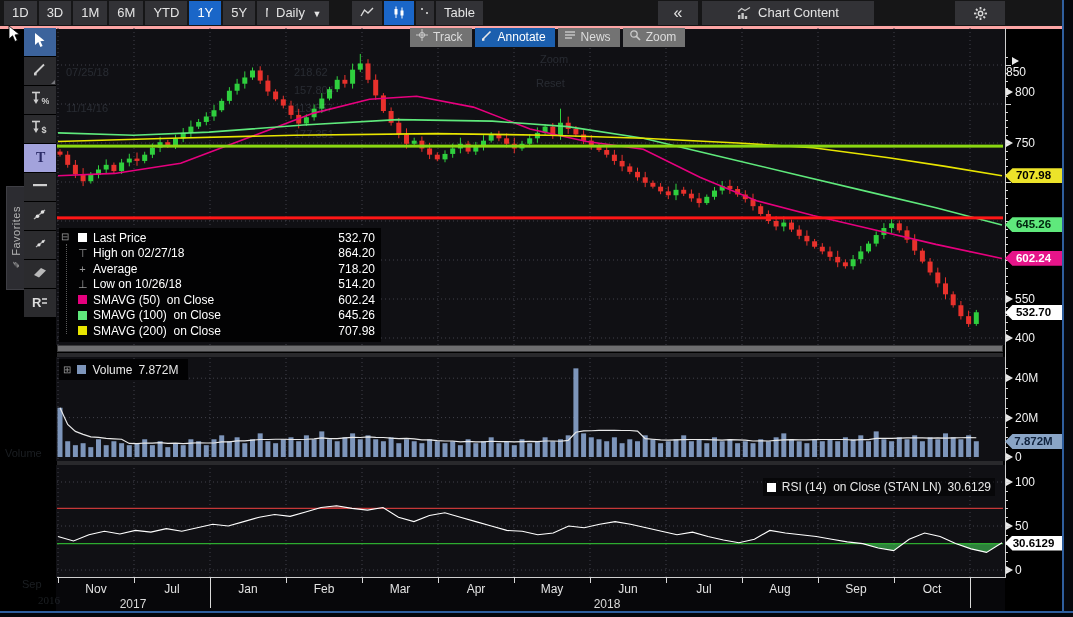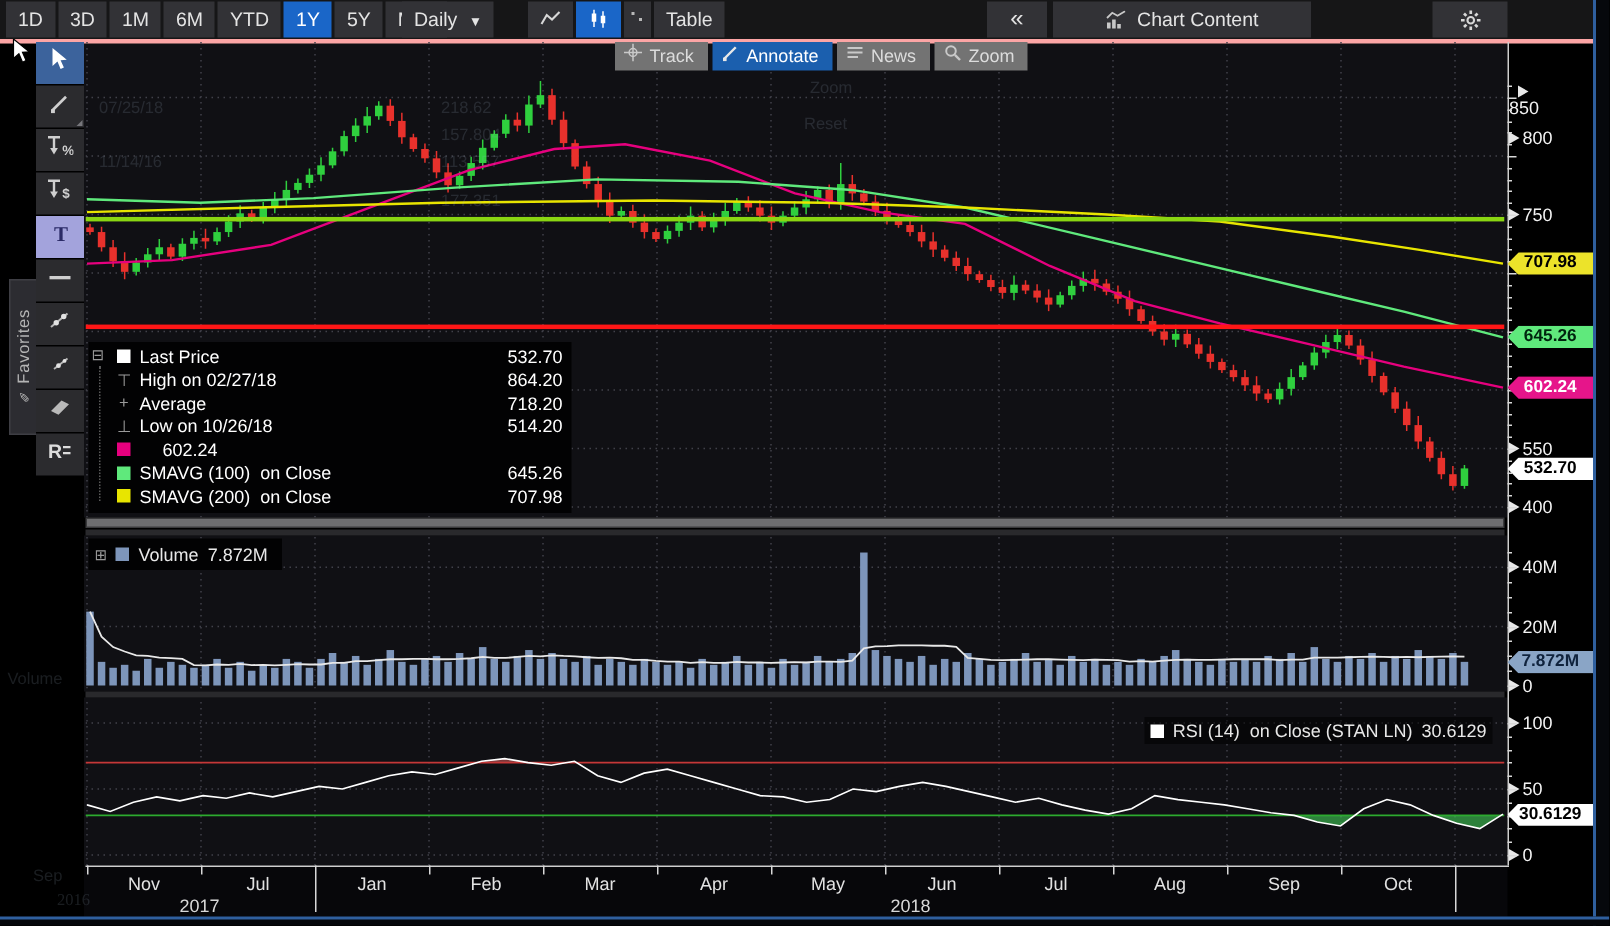--- a/index.html
+++ b/index.html
@@ -706,20 +706,21 @@
         <div class="lg-label">Average</div>
         <div class="lg-val">718.20</div>
       </div>
       <div class="lg-row">
         <div class="lg-glyph">⊥</div>
         <div class="lg-label">Low on 10/26/18</div>
         <div class="lg-val">514.20</div>
       </div>
       <div class="lg-row">
         <div class="lg-sw" style="background: rgb(230, 0, 126);"></div>
+        <div class="lg-label">SMAVG (50)  on Close</div>
         <div class="lg-val">602.24</div>
       </div>
       <div class="lg-row">
         <div class="lg-sw" style="background: rgb(95, 233, 124);"></div>
         <div class="lg-label">SMAVG (100)  on Close</div>
         <div class="lg-val">645.26</div>
       </div>
       <div class="lg-row">
         <div class="lg-sw" style="background: rgb(232, 229, 0);"></div>
         <div class="lg-label">SMAVG (200)  on Close</div>

